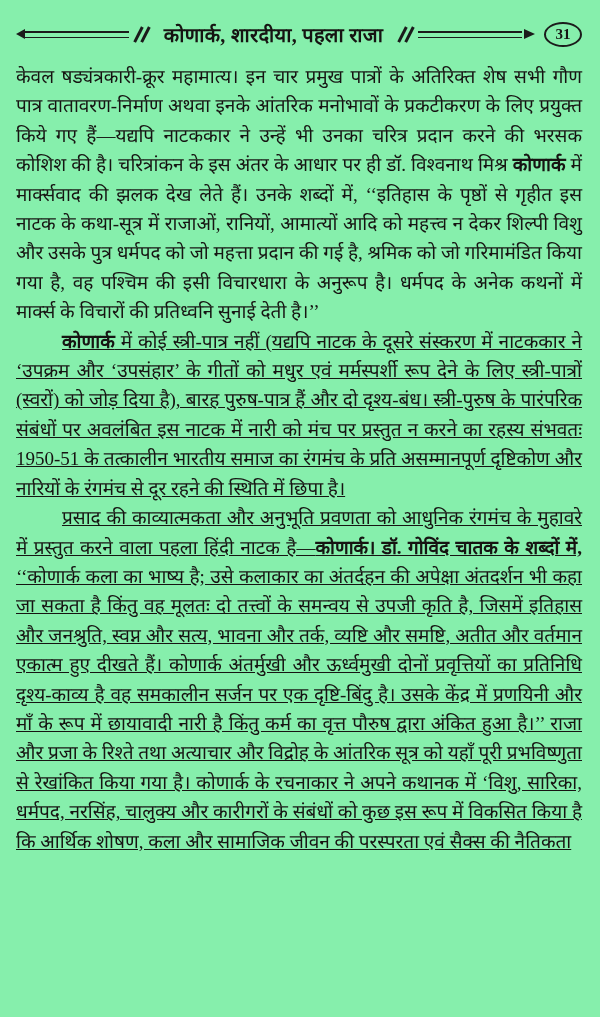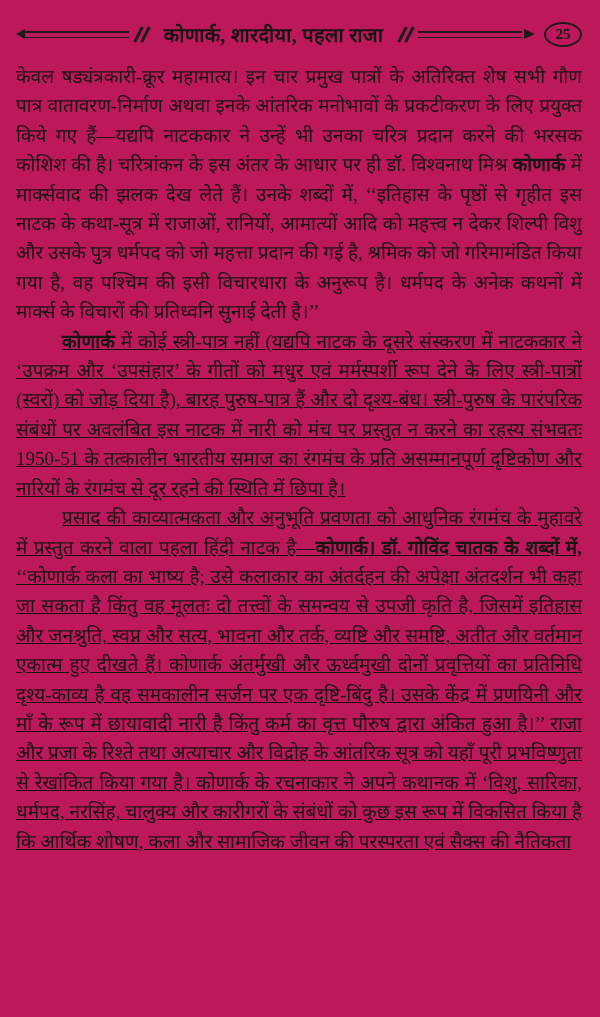--- a/index.html
+++ b/index.html
@@ -1,21 +1,21 @@
 <!DOCTYPE html>
 <html><head>
 <meta charset="utf-8">
 <style>
   html,body{margin:0;padding:0;}
   body{background:#e9e8e5;}
   .page{
     width:600px;
     height:1017px;
     margin:0 auto;
-    background:#be185d;
+    background:#86efac;
     box-sizing:border-box;
     padding:16px 18px 0 16px;
     font-family:"Liberation Serif","DejaVu Serif",serif;
     color:#161412;
     position:relative;
     overflow:hidden;
   }
   .header{
     display:flex;
     align-items:center;
@@ -91,21 +91,21 @@
       <div class="slash"></div>
       <div class="slash"></div>
     </div>
     <div class="title">कोणार्क, शारदीया, पहला राजा</div>
     <div class="slashes">
       <div class="slash"></div>
       <div class="slash"></div>
     </div>
     <div class="rule"></div>
     <div class="nib"></div>
-    <div class="oval">25</div>
+    <div class="oval">31</div>
   </div>
 
   <div class="body-text">
       <p><span>केवल षड्यंत्रकारी-क्रूर महामात्य। इन चार प्रमुख पात्रों के अतिरिक्त शेष सभी गौण पात्र वातावरण-निर्माण अथवा इनके आंतरिक मनोभावों के प्रकटीकरण के लिए प्रयुक्त किये गए हैं—यद्यपि नाटककार ने उन्हें भी उनका चरित्र प्रदान करने की भरसक कोशिश की है। चरित्रांकन के इस अंतर के आधार पर ही डॉ. विश्वनाथ मिश्र </span><span class="bold">कोणार्क</span><span> में मार्क्सवाद की झलक देख लेते हैं। उनके शब्दों में, ‘‘इतिहास के पृष्ठों से गृहीत इस नाटक के कथा-सूत्र में राजाओं, रानियों, आमात्यों आदि को महत्त्व न देकर शिल्पी विशु और उसके पुत्र धर्मपद को जो महत्ता प्रदान की गई है, श्रमिक को जो गरिमामंडित किया गया है, वह पश्चिम की इसी विचारधारा के अनुरूप है। धर्मपद के अनेक कथनों में मार्क्स के विचारों की प्रतिध्वनि सुनाई देती है।’’</span></p>
       <p class="indent"><span class="bold">कोणार्क</span><span> में कोई स्त्री-पात्र नहीं (यद्यपि नाटक के दूसरे संस्करण में नाटककार ने ‘उपक्रम और ‘उपसंहार’ के गीतों को मधुर एवं मर्मस्पर्शी रूप देने के लिए स्त्री-पात्रों  (स्वरों) को जोड़ दिया है), बारह पुरुष-पात्र हैं और दो दृश्य-बंध। स्त्री-पुरुष के पारंपरिक संबंधों पर अवलंबित इस नाटक में नारी को मंच पर प्रस्तुत न करने का रहस्य संभवतः 1950-51 के तत्कालीन भारतीय समाज का रंगमंच के प्रति असम्मानपूर्ण दृष्टिकोण और नारियों के रंगमंच से दूर रहने की स्थिति में छिपा है।</span></p>
       <p class="indent"><span>प्रसाद की काव्यात्मकता और अनुभूति प्रवणता को आधुनिक रंगमंच के मुहावरे में प्रस्तुत करने वाला पहला हिंदी नाटक है—</span><span class="bold">कोणार्क। डॉ. गोविंद चातक के शब्दों में,</span><span> ‘‘कोणार्क कला का भाष्य है; उसे कलाकार का अंतर्दहन की अपेक्षा अंतदर्शन भी कहा जा सकता है किंतु वह मूलतः दो तत्त्वों के समन्वय से उपजी कृति है, जिसमें इतिहास और जनश्रुति, स्वप्न और सत्य, भावना और तर्क, व्यष्टि और समष्टि, अतीत और वर्तमान एकात्म हुए दीखते हैं। कोणार्क अंतर्मुखी और ऊर्ध्वमुखी दोनों प्रवृत्तियों का प्रतिनिधि दृश्य-काव्य है वह समकालीन सर्जन पर एक दृष्टि-बिंदु है। उसके केंद्र में प्रणयिनी और माँ के रूप में छायावादी नारी है किंतु कर्म का वृत्त पौरुष द्वारा अंकित हुआ है।’’ राजा और प्रजा के रिश्ते तथा अत्याचार और विद्रोह के आंतरिक सूत्र को यहाँ पूरी प्रभविष्णुता से रेखांकित किया गया है। कोणार्क के रचनाकार ने अपने कथानक में ‘विशु, सारिका, धर्मपद, नरसिंह, चालुक्य और कारीगरों के संबंधों को कुछ इस रूप में विकसित किया है कि आर्थिक शोषण, कला और सामाजिक जीवन की परस्परता एवं सैक्स की नैतिकता</span></p>
     </div>
 
 </div>
 

